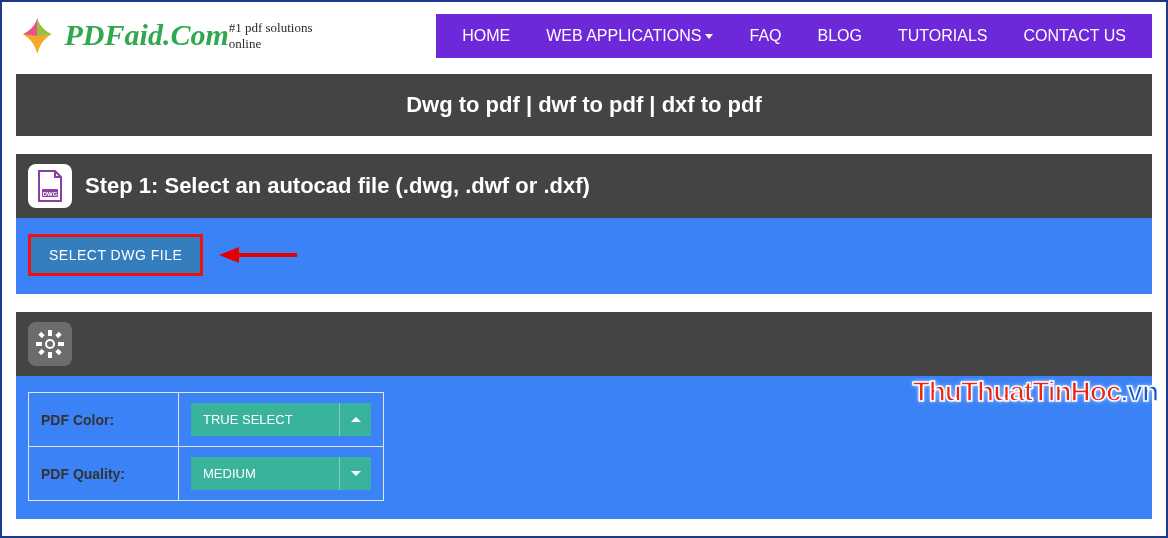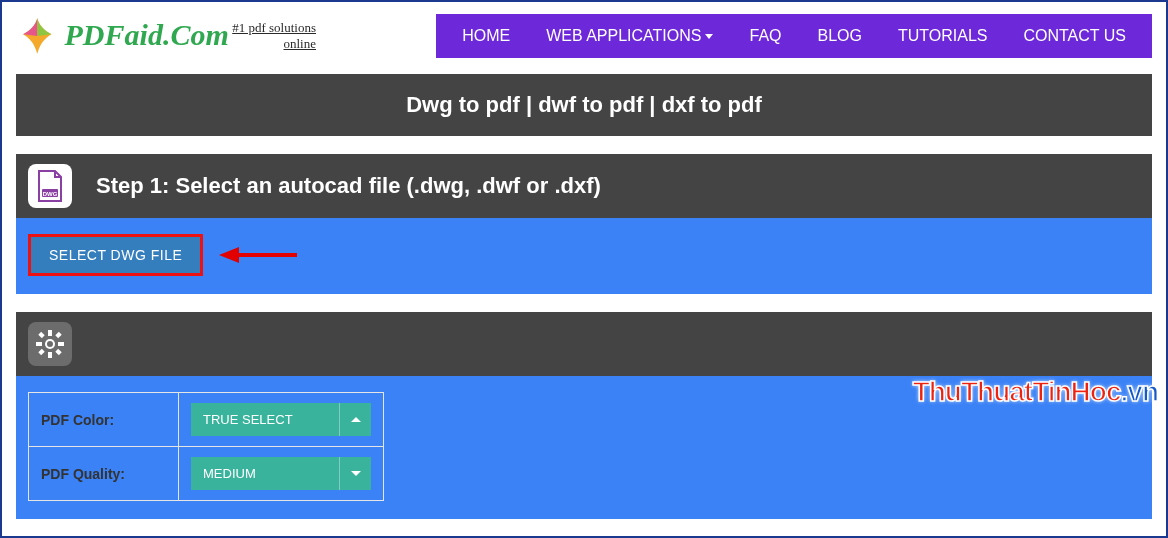--- a/index.html
+++ b/index.html
@@ -29,22 +29,20 @@
   font-size: 30px;
   font-weight: 700;
   color: #2fa84f;
   font-style: italic;
   line-height: 1;
 }
 .logo-tag {
   font-family: 'Comic Sans MS', cursive;
   font-size: 13px;
   color: #2a2a2a;
-  text-align: right;
-  text-decoration: underline;
 }
 .navbar {
   display: flex;
   align-items: center;
   background: #6d28d9;
   margin-left: auto;
   padding: 0 8px;
   height: 44px;
 }
 .nav-item {
@@ -74,21 +72,21 @@
   padding: 18px 0;
   margin: 12px 14px 18px;
 }
 .panel { margin: 0 14px 18px; }
 .panel-head {
   background: #444;
   color: #fff;
   display: flex;
   align-items: center;
   padding: 10px 12px;
-  gap: 24px;
+  gap: 13px;
 }
 .panel-head h2 {
   font-size: 22px;
   font-weight: 700;
 }
 .panel-body {
   background: #3b82f6;
   padding: 16px 12px 18px;
 }
 .select-row { display: flex; align-items: center; }

